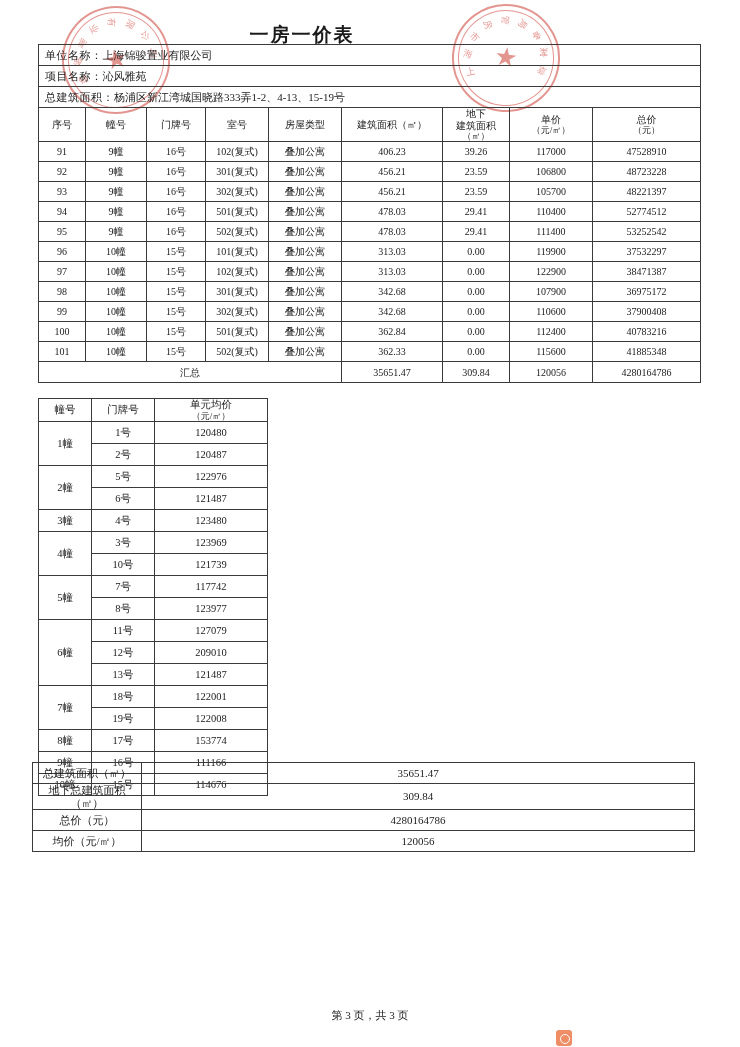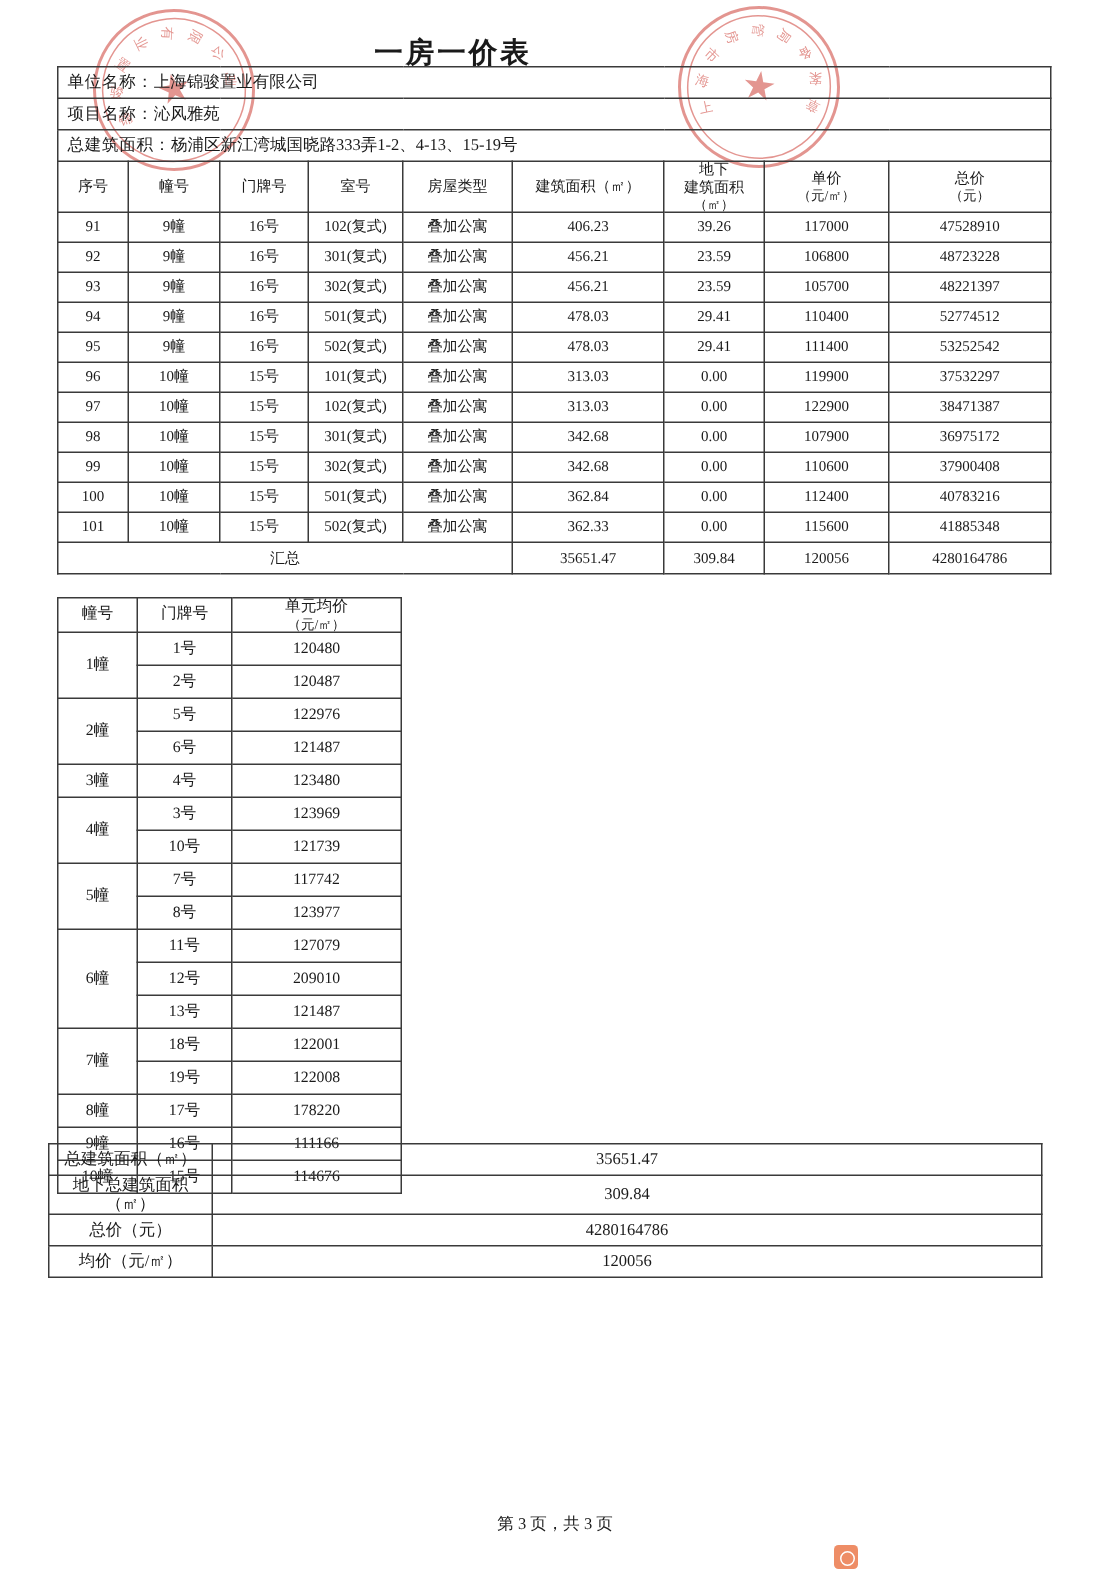--- a/index.html
+++ b/index.html
@@ -467,21 +467,21 @@
             <td>18号</td>
             <td>122001</td>
           </tr>
           <tr>
             <td>19号</td>
             <td>122008</td>
           </tr>
           <tr>
             <td rowspan="1">8幢</td>
             <td>17号</td>
-            <td>178220</td>
+            <td>153774</td>
           </tr>
           <tr>
             <td rowspan="1">9幢</td>
             <td>16号</td>
             <td>111166</td>
           </tr>
           <tr>
             <td rowspan="1">10幢</td>
             <td>15号</td>
             <td>114676</td>

